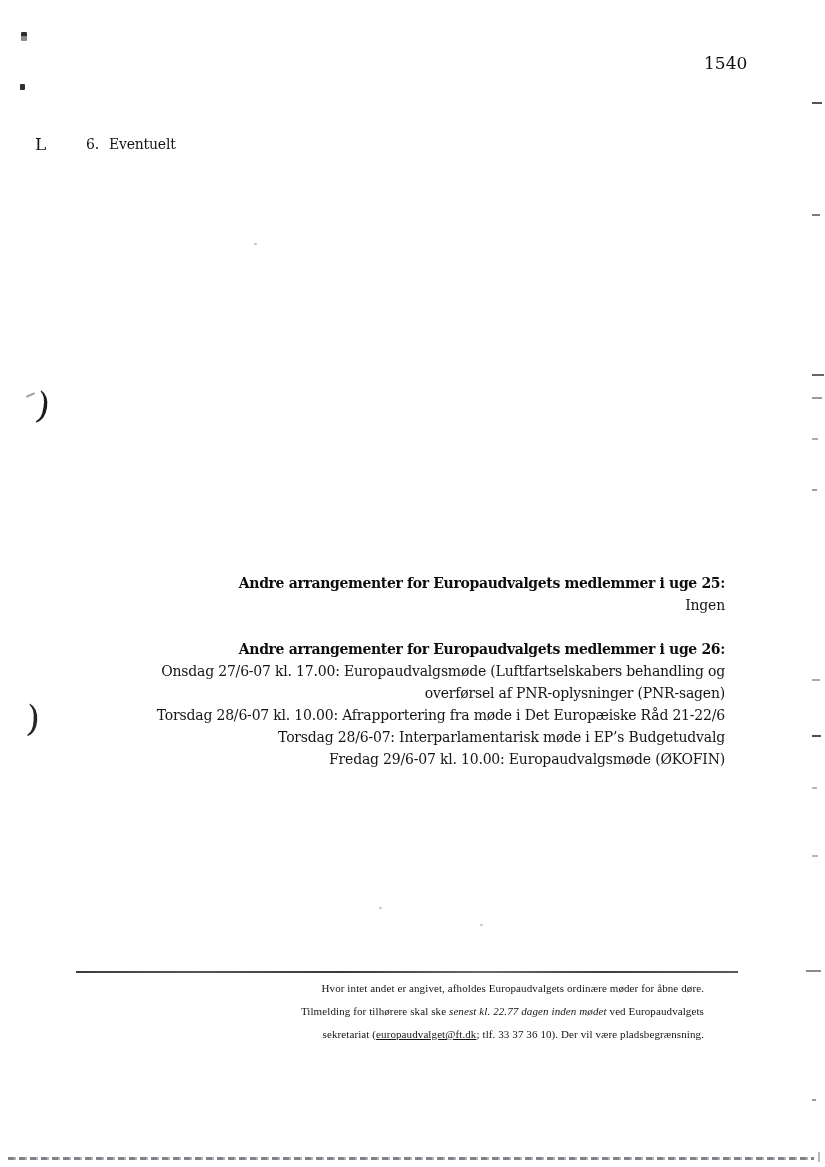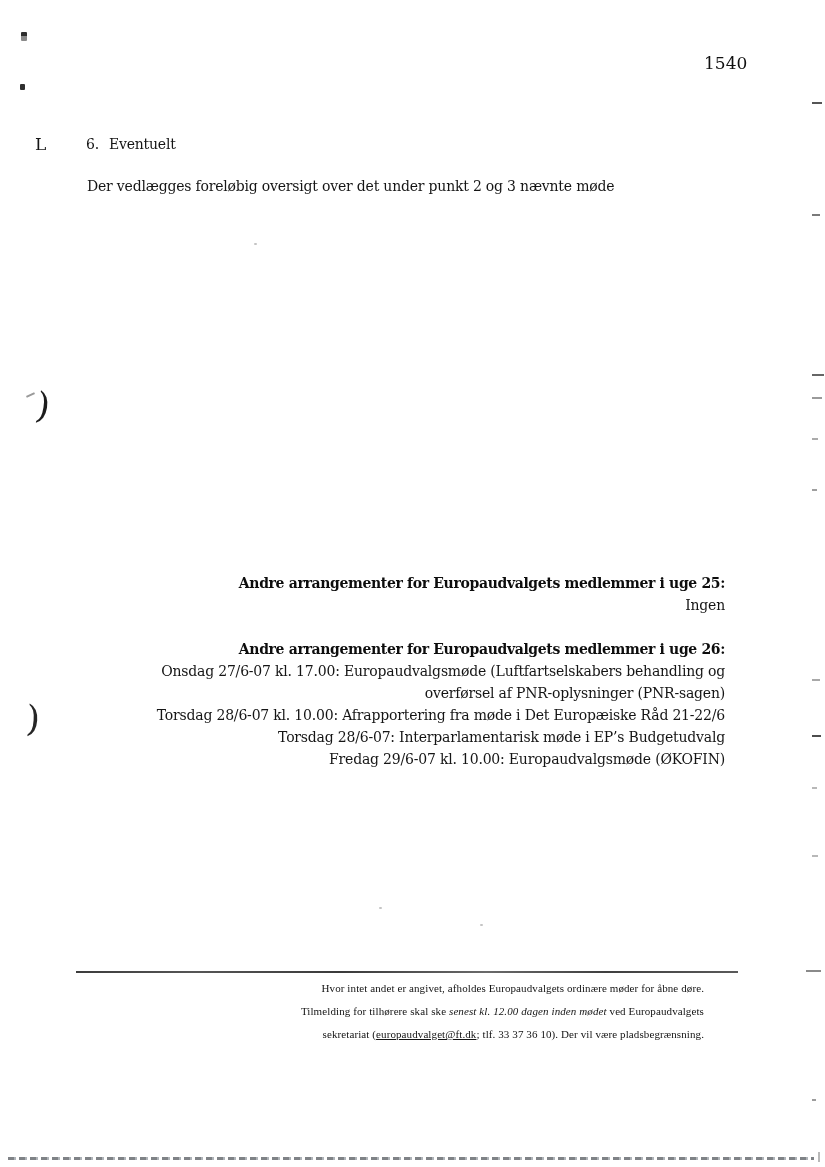--- a/index.html
+++ b/index.html
@@ -126,21 +126,20 @@
   <div class="abs speck speck-b"></div>
 
   <div class="abs page-number">1540</div>
 
   <div class="abs margin-letter doc-text">L</div>
 
   <div class="abs section-row doc-text">
     <span class="section-number">6.</span><span>Eventuelt</span>
   </div>
 
-  <div class="abs section-body doc-text">Der vedlægges foreløbig oversigt over det under punkt 2 og 3 nævnte møde</div>
 
   <div class="abs paren-tick"></div>
   <div class="abs paren-mark paren-1">)</div>
   <div class="abs paren-mark paren-2">)</div>
 
   <div class="abs speck-faint" style="top:243px; left:254px;"></div>
   <div class="abs speck-faint" style="top:907px; left:379px;"></div>
   <div class="abs speck-faint" style="top:924px; left:480px;"></div>
 
   <div class="abs week-block week25-block doc-text">
@@ -155,21 +154,21 @@
     <div>Torsdag 28/6-07 kl. 10.00: Afrapportering fra møde i Det Europæiske Råd 21-22/6</div>
     <div>Torsdag 28/6-07: Interparlamentarisk møde i EP’s Budgetudvalg</div>
     <div>Fredag 29/6-07 kl. 10.00: Europaudvalgsmøde (ØKOFIN)</div>
   </div>
 
   <div class="abs footer-rule"></div>
   <div class="abs footer-rule-dash"></div>
 
   <div class="abs footer-text">
     <div>Hvor intet andet er angivet, afholdes Europaudvalgets ordinære møder for åbne døre.</div>
-    <div><span>Tilmelding for tilhørere skal ske </span><span class="footer-italic">senest kl. 12.00 dagen inden mødet</span><span> ved Europaudvalgets</span></div>
+    <div><span>Tilmelding for tilhørere skal ske </span><span class="footer-italic">senest kl. 22.77 dagen inden mødet</span><span> ved Europaudvalgets</span></div>
     <div><span>sekretariat (</span><span class="footer-email">europaudvalget@ft.dk</span><span>; tlf. 33 37 36 10). Der vil være pladsbegrænsning.</span></div>
   </div>
 
   <div class="abs edge-dash" style="top:102px; width:10px; background:#555;"></div>
   <div class="abs edge-dash" style="top:214px; width:8px; background:#7a7a7a;"></div>
   <div class="abs edge-dash" style="top:374px; width:12px; background:#666;"></div>
   <div class="abs edge-dash" style="top:397px; width:10px; background:#9a9a9a;"></div>
   <div class="abs edge-dash" style="top:438px; width:6px; background:#ababab;"></div>
   <div class="abs edge-dash" style="top:489px; width:5px; background:#9f9f9f;"></div>
   <div class="abs edge-dash" style="top:679px; width:8px; background:#a8a8a8;"></div>

